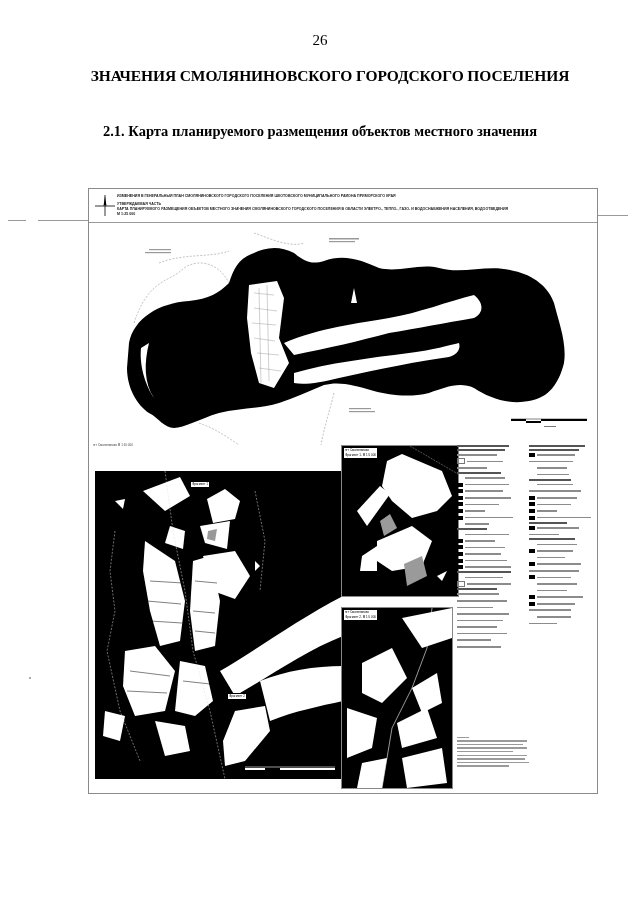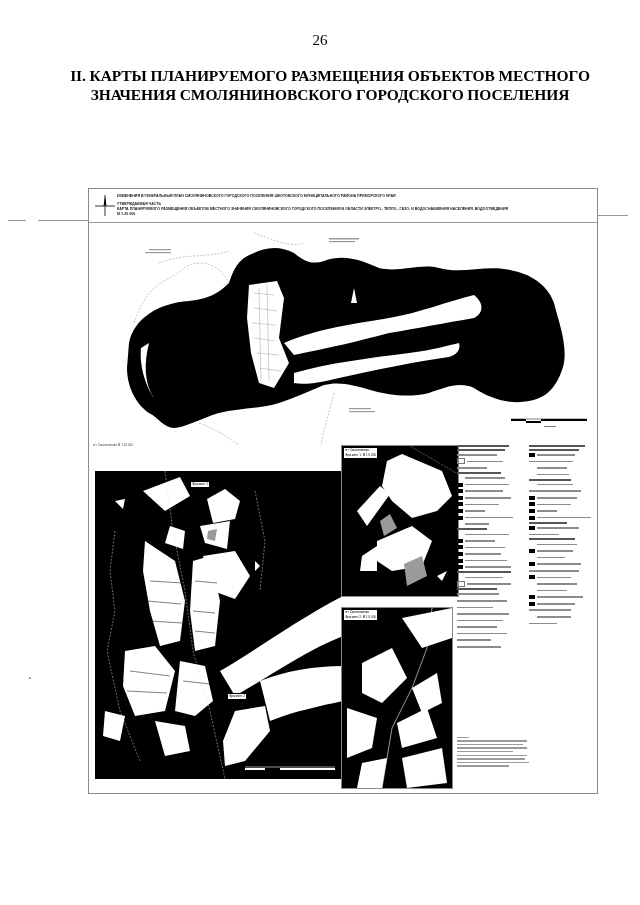--- a/index.html
+++ b/index.html
@@ -34,25 +34,25 @@
   .stamp { position:absolute; left:368px; top:548px; width:78px; height:40px; }
   .stamp-line { height:1.4px; background:#9a9a9a; margin-bottom:2px; }
   .dot { position:absolute; width:2px; height:2px; background:#aaa; }
 </style>
 </head>
 <body>
 
 <div class="page-num">26</div>
 
 <div class="section-title">
-  <div>II. КАРТЫ ПЛАНИРУЕМОГО РАЗМЕЩЕНИЯ ОБЪЕКТОВ МЕСТНОГО</div>
   <div>ЗНАЧЕНИЯ СМОЛЯНИНОВСКОГО ГОРОДСКОГО ПОСЕЛЕНИЯ</div>
 </div>
 
 <div class="sub-title">
+  <div>2.1. Карта планируемого размещения объектов местного значения</div>
 </div>
 
 <div class="cut-line" style="left:8px;top:220px;width:18px;"></div>
 <div class="cut-line" style="left:38px;top:220px;width:50px;"></div>
 <div class="cut-line" style="left:598px;top:215px;width:30px;"></div>
 <div class="dot" style="left:29px;top:677px;"></div>
 
 <div class="sheet">
 
   <div class="sheet-header">

